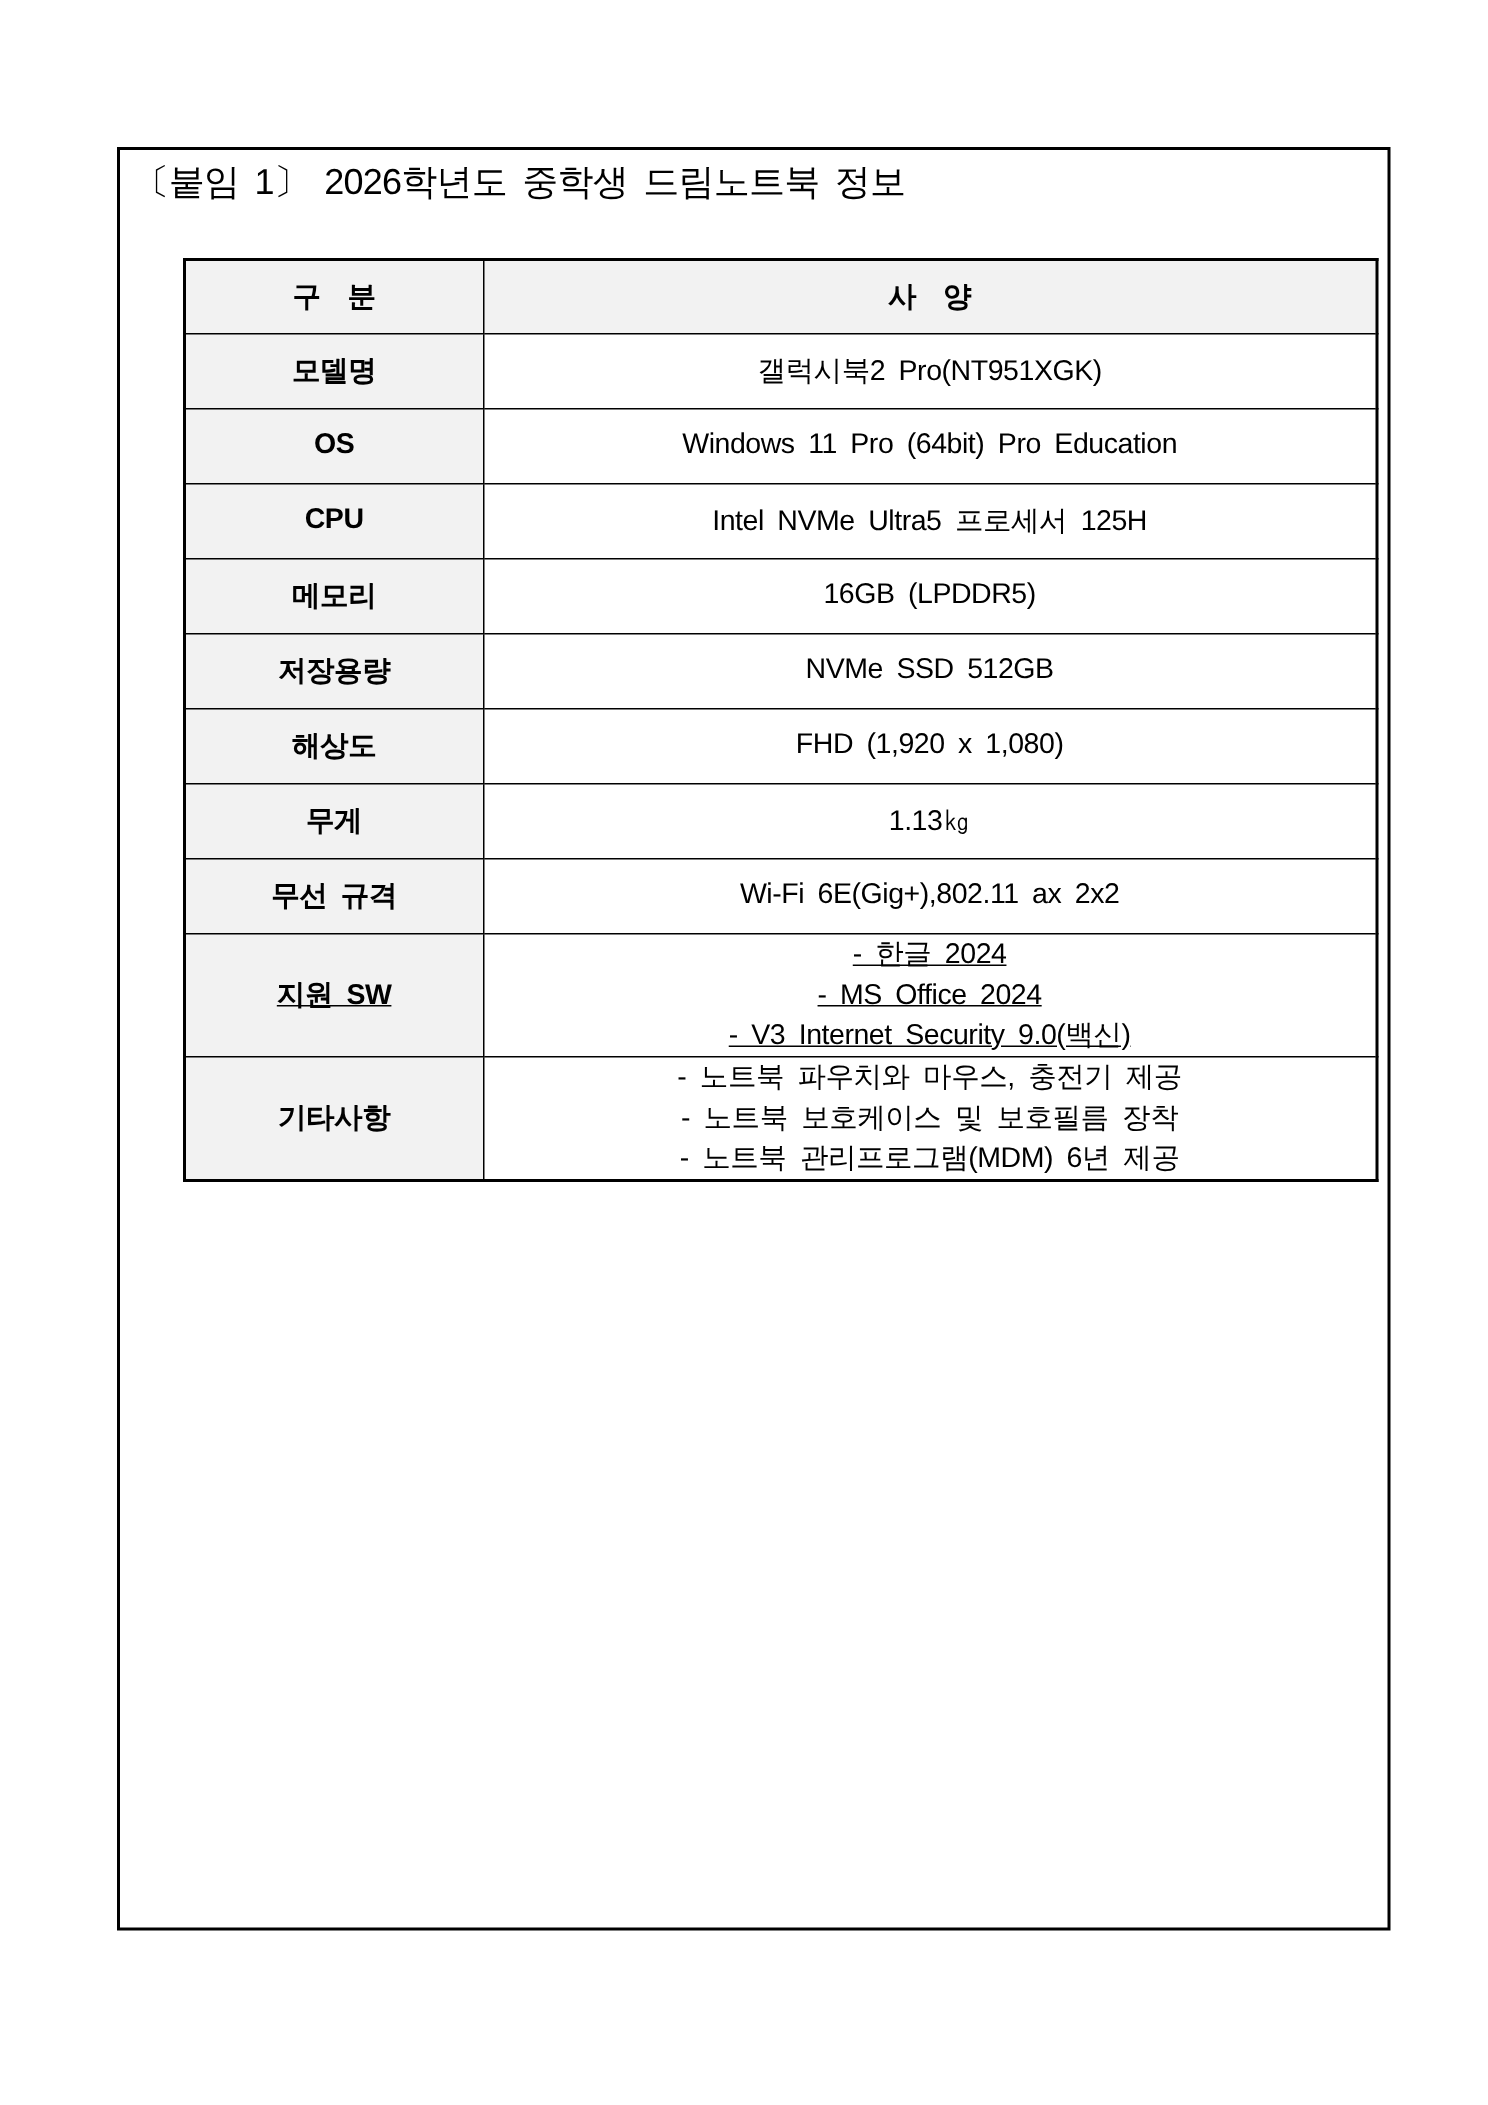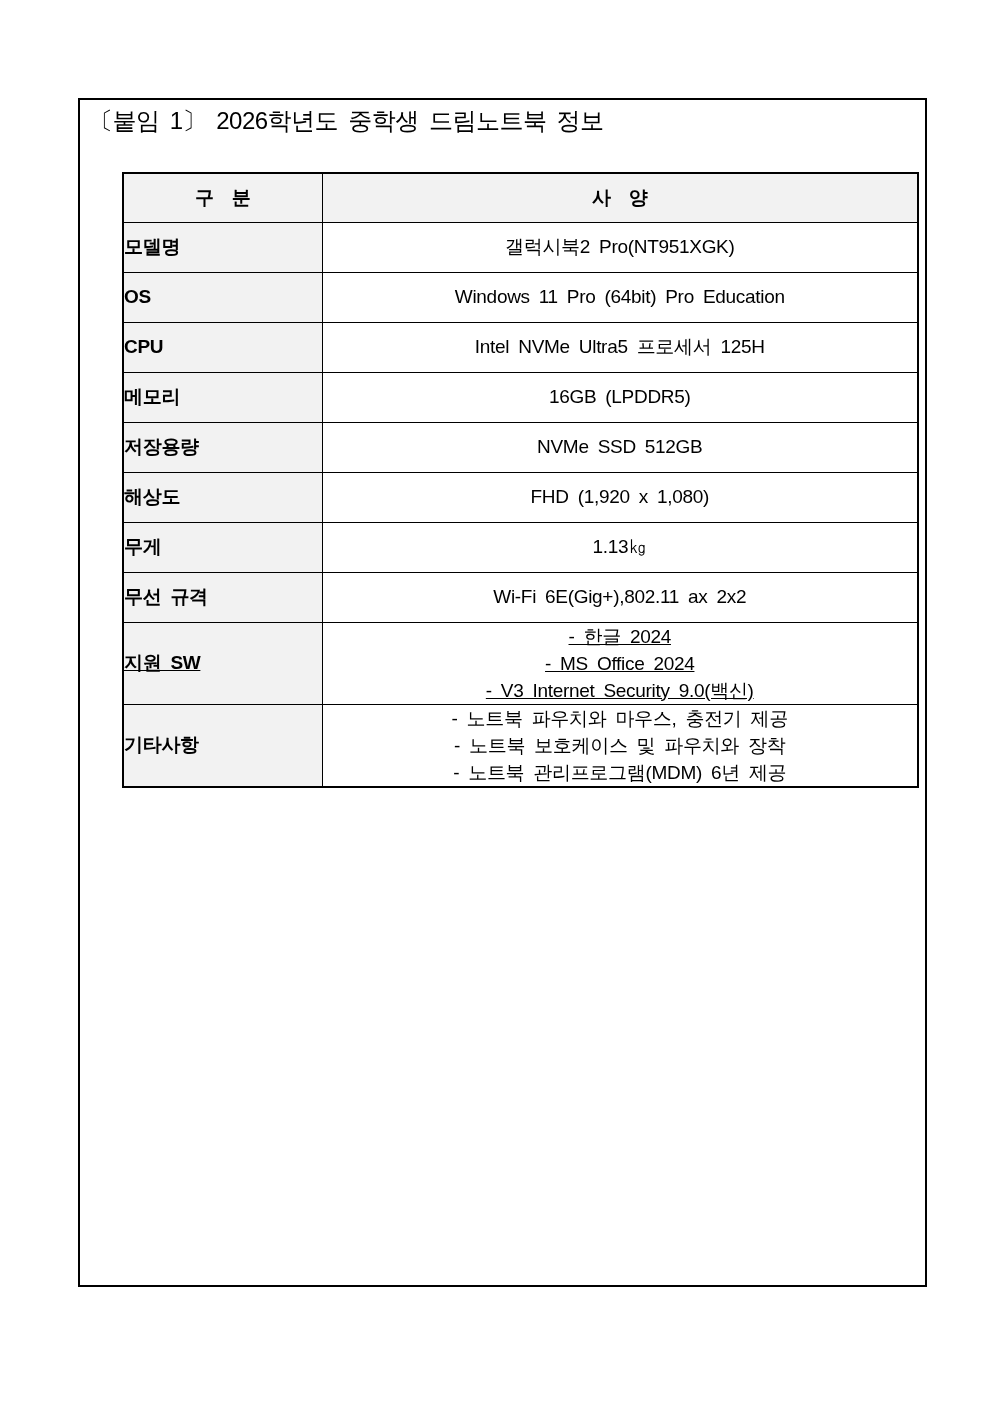--- a/index.html
+++ b/index.html
@@ -59,20 +59,21 @@
   .col-label { width: 199px; }
   .col-value { width: 596px; }
   .header-cell {
     background: #f2f2f2;
     font-weight: bold;
     text-align: center;
   }
   .label-cell {
     background: #f2f2f2;
     font-weight: bold;
+    text-align: center;
   }
   .value-cell {
     background: #ffffff;
     text-align: center;
     padding-left: 11px;
     padding-top: 2px;
     padding-bottom: 2px;
   }
   .value-cell div {
     line-height: 27px;
@@ -127,17 +128,17 @@
         <tr>
           <td class="label-cell">무선 규격</td>
           <td class="value-cell">Wi-Fi 6E(Gig+),802.11 ax 2x2</td>
         </tr>
         <tr>
           <td class="label-cell">지원 SW</td>
           <td class="value-cell"><div>- 한글 2024</div><div>- MS Office 2024</div><div>- V3 Internet Security 9.0(백신)</div></td>
         </tr>
         <tr>
           <td class="label-cell">기타사항</td>
-          <td class="value-cell"><div>- 노트북 파우치와 마우스, 충전기 제공</div><div>- 노트북 보호케이스 및 파우치와 장착</div><div>- 노트북 관리프로그램(MDM) 6년 제공</div></td>
+          <td class="value-cell"><div>- 노트북 파우치와 마우스, 충전기 제공</div><div>- 노트북 보호케이스 및 보호필름 장착</div><div>- 노트북 관리프로그램(MDM) 6년 제공</div></td>
         </tr>
       </tbody>
   </table>
 </div>
 
 </body></html>

